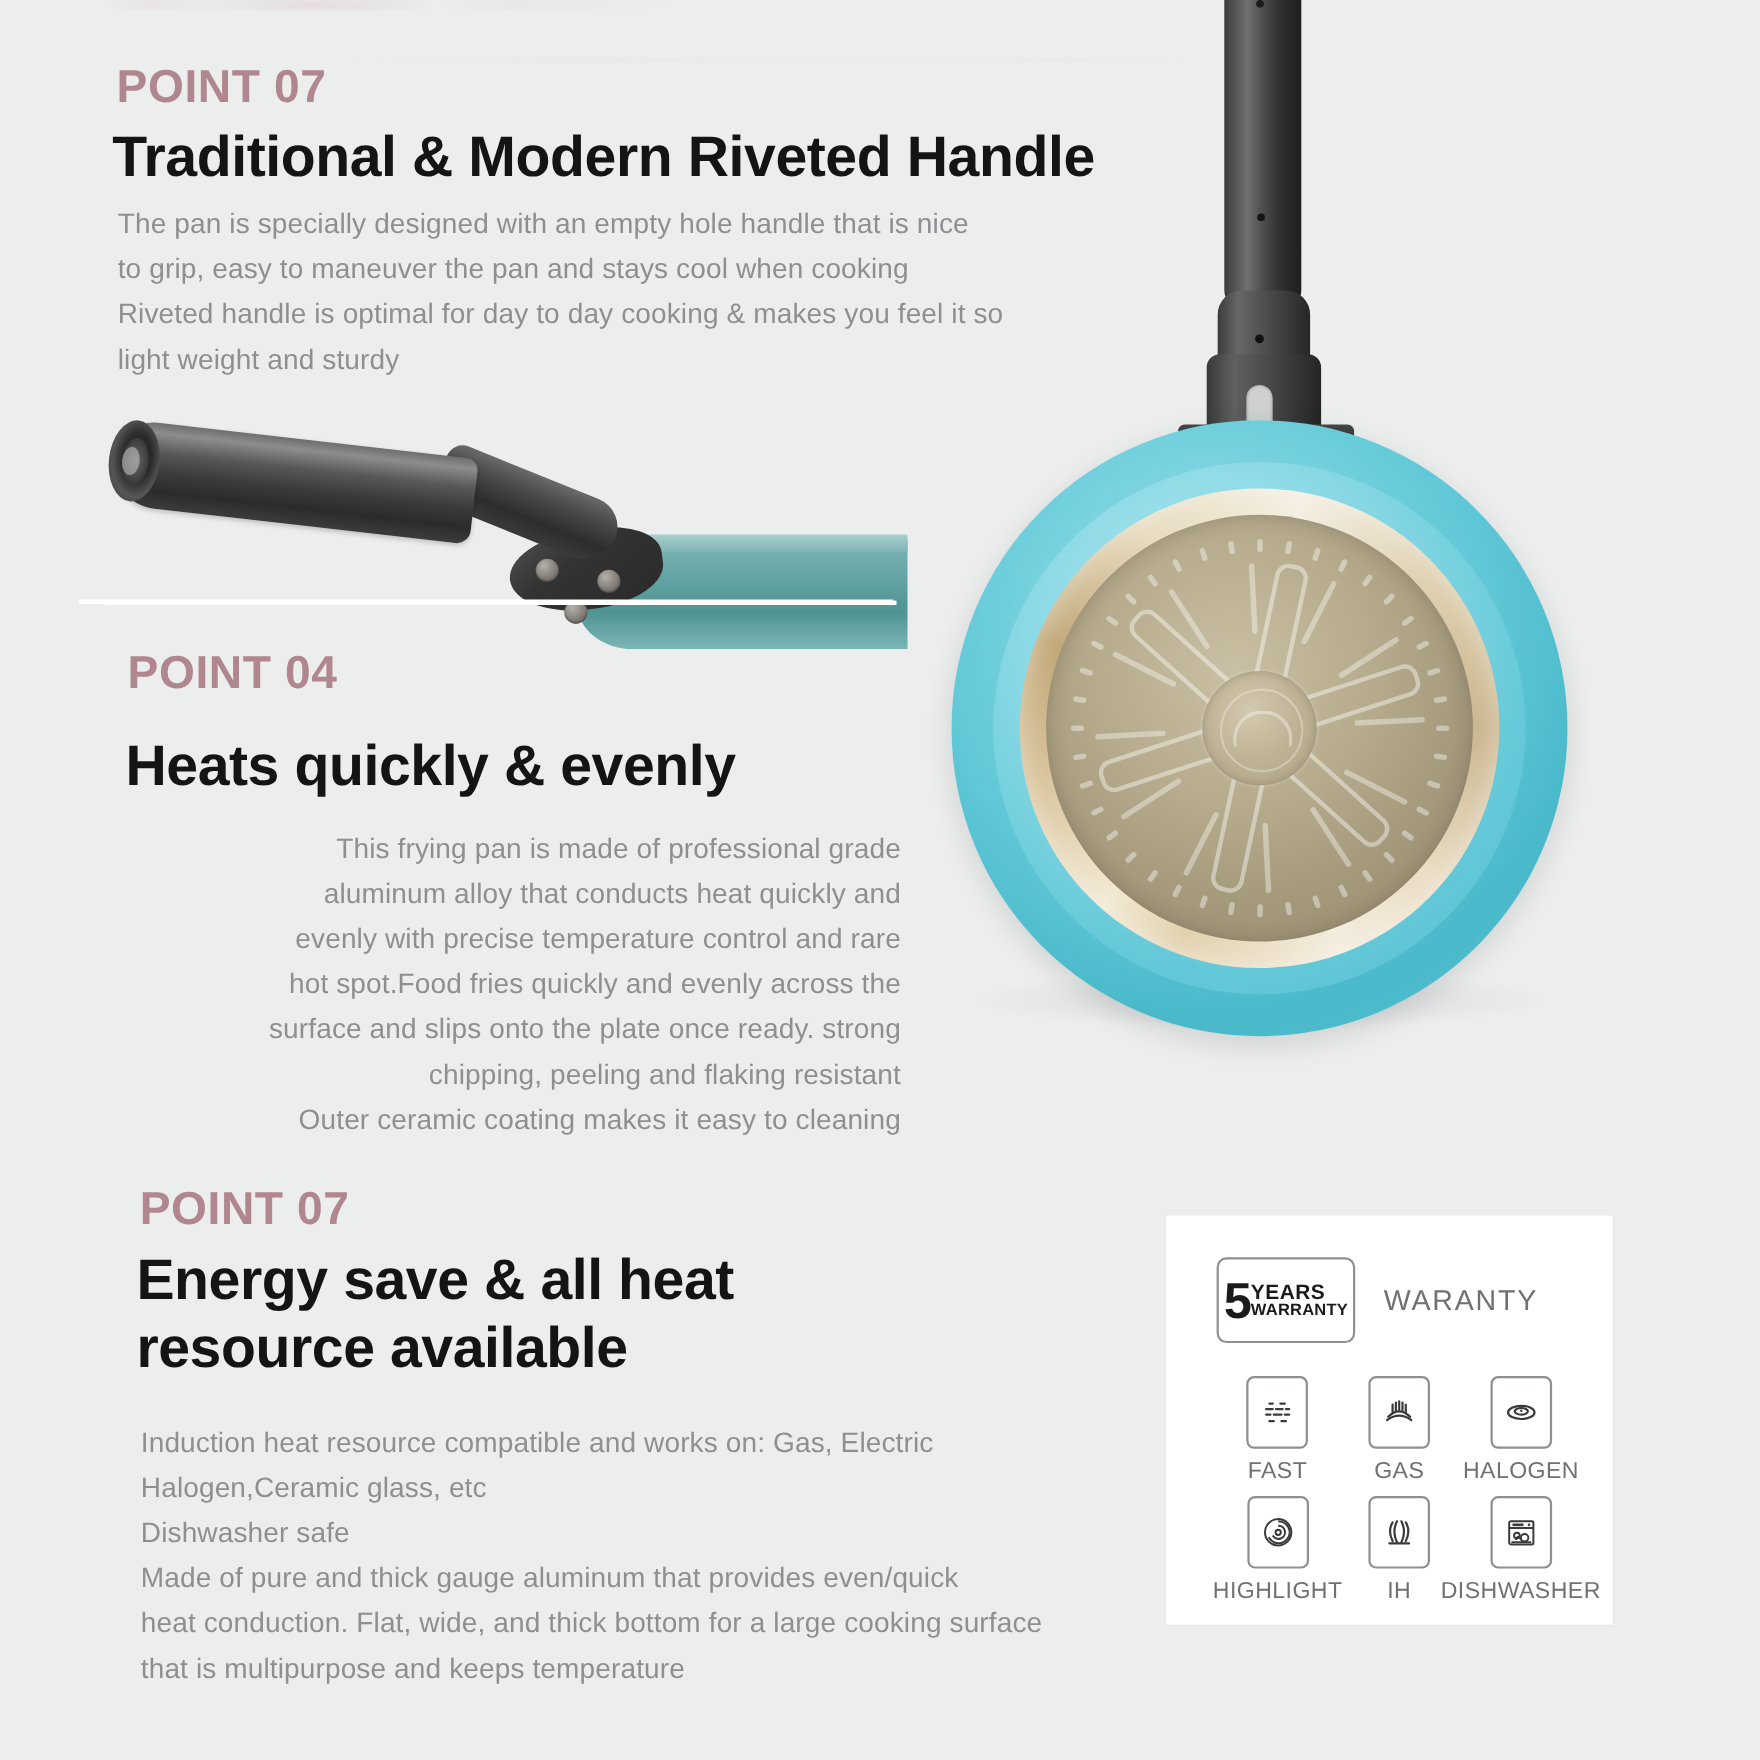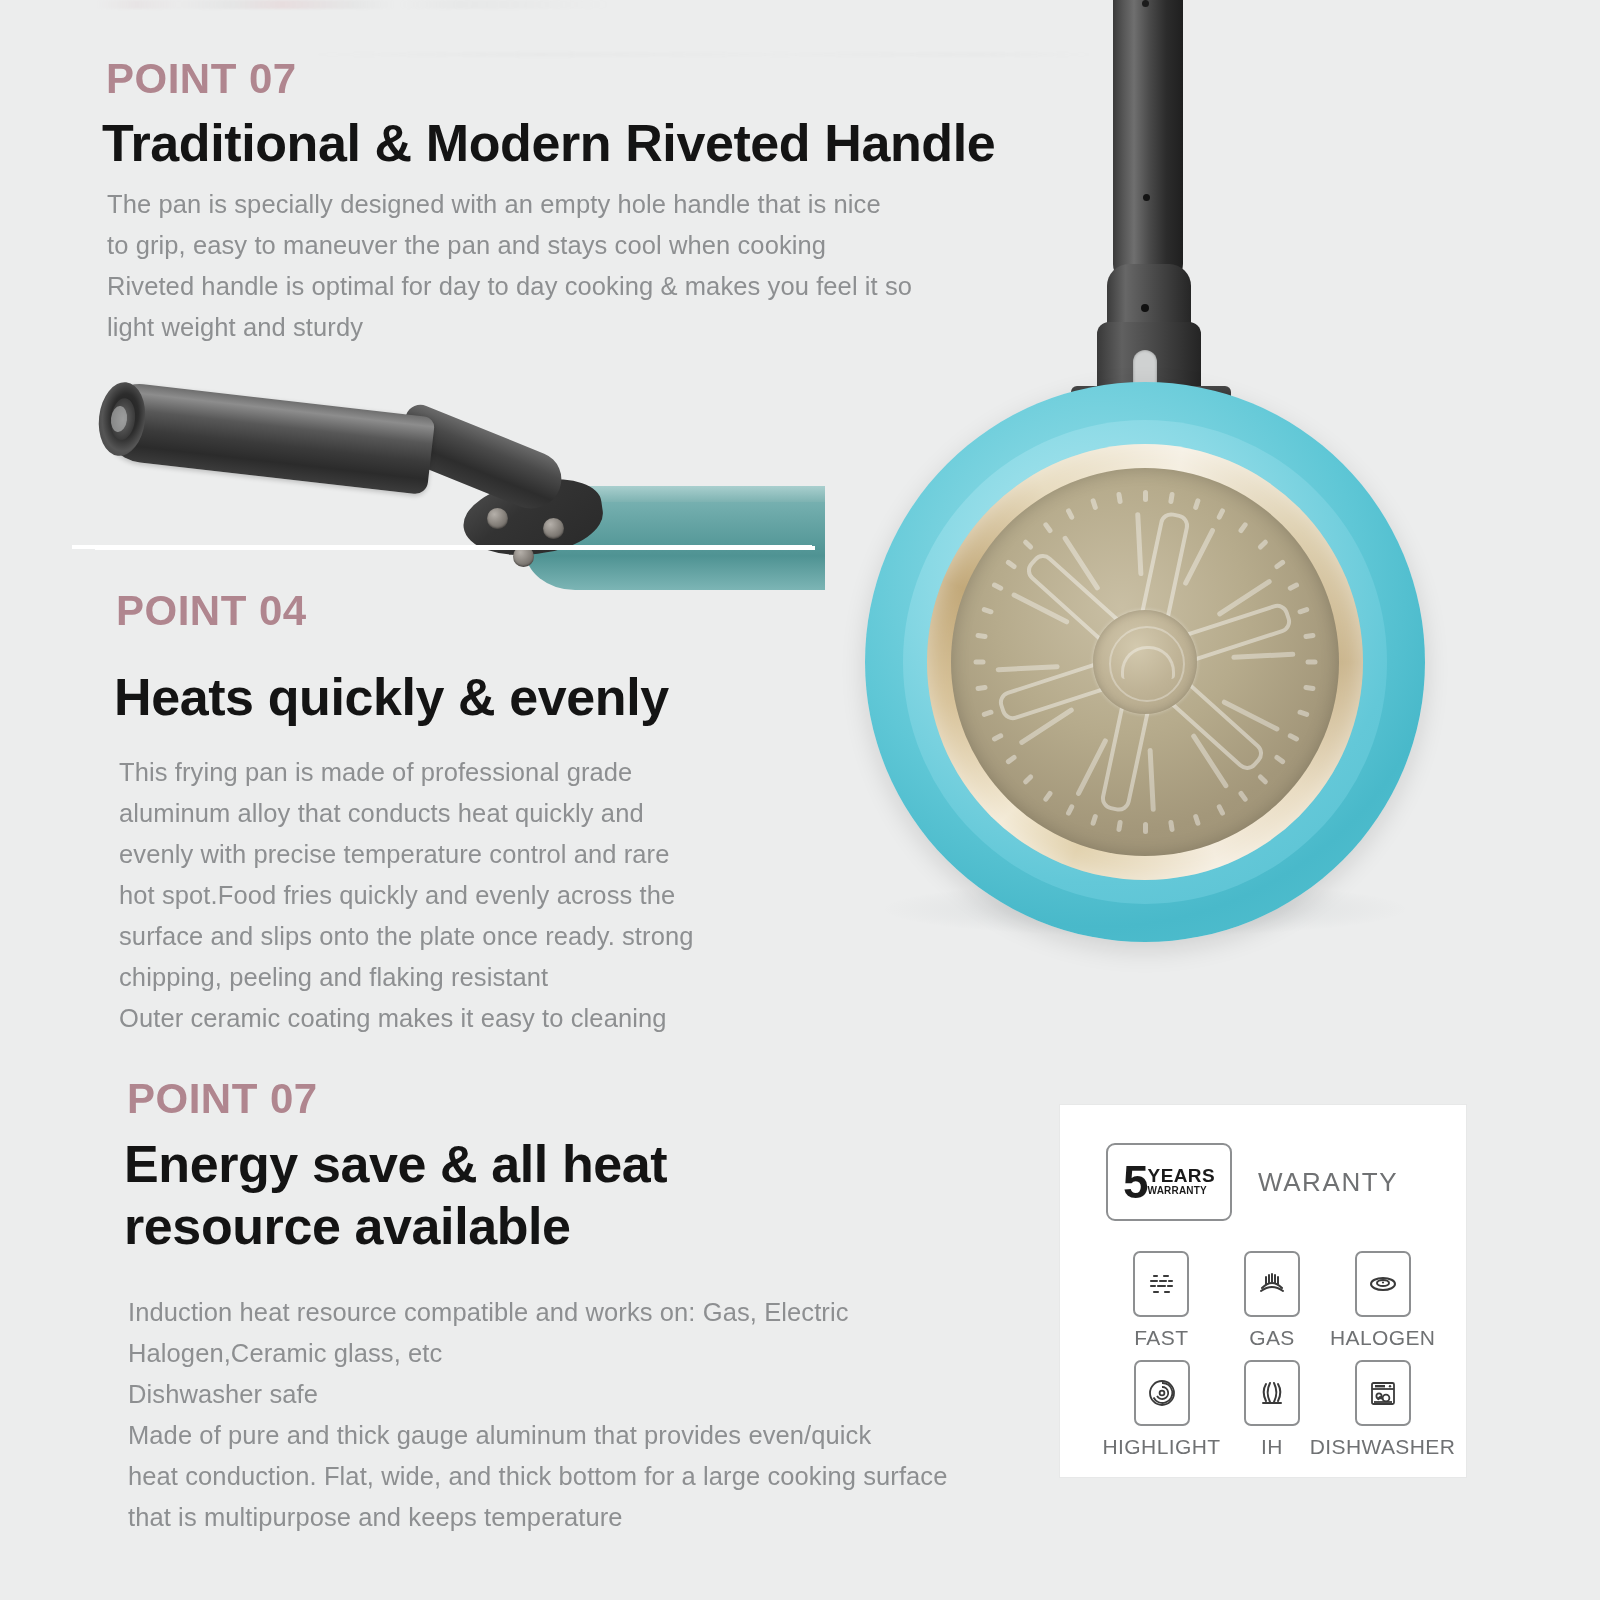--- a/index.html
+++ b/index.html
@@ -442,21 +442,21 @@
     margin-left: 1px;
     margin-top: 2px;
   }
   .wb-years {
     font-size: 19px;
     font-weight: bold;
     color: #1a1a1a;
     letter-spacing: .4px;
   }
   .wb-warranty {
-    font-size: 10px;
+    font-size: 15px;
     font-weight: bold;
     color: #1a1a1a;
     letter-spacing: .2px;
   }
   .waranty-text {
     font-size: 26px;
     color: #6f7173;
     letter-spacing: 1.6px;
   }
 
@@ -522,21 +522,21 @@
     <div class="hp-grip"></div>
     <div class="hp-end"></div>
     <div class="hp-hole"></div>
     <div class="hp-baseline"></div>
   </div>
 
   <div class="rule" style="left:72px; top:545px; width:740px;"></div>
 
   <div class="point-label" style="left:116px; top:587px;">POINT 04</div>
   <div class="point-title" style="left:114px; top:666px;">Heats quickly &amp; evenly</div>
-  <div class="point-body" style="left:119px; top:752px; width:700px;">This frying pan is made of professional grade
+  <div class="point-body" style="left:119px; top:752px; width:700px;text-align:right;">This frying pan is made of professional grade
 aluminum alloy that conducts heat quickly and
 evenly with precise temperature control and rare
 hot spot.Food fries quickly and evenly across the
 surface and slips onto the plate once ready. strong
 chipping, peeling and flaking resistant
 Outer ceramic coating makes it easy to cleaning</div>
 
   <div class="point-label" style="left:127px; top:1075px;">POINT 07</div>
   <div class="point-title" style="left:124px; top:1133px;">Energy save &amp; all heat
 resource available</div>

